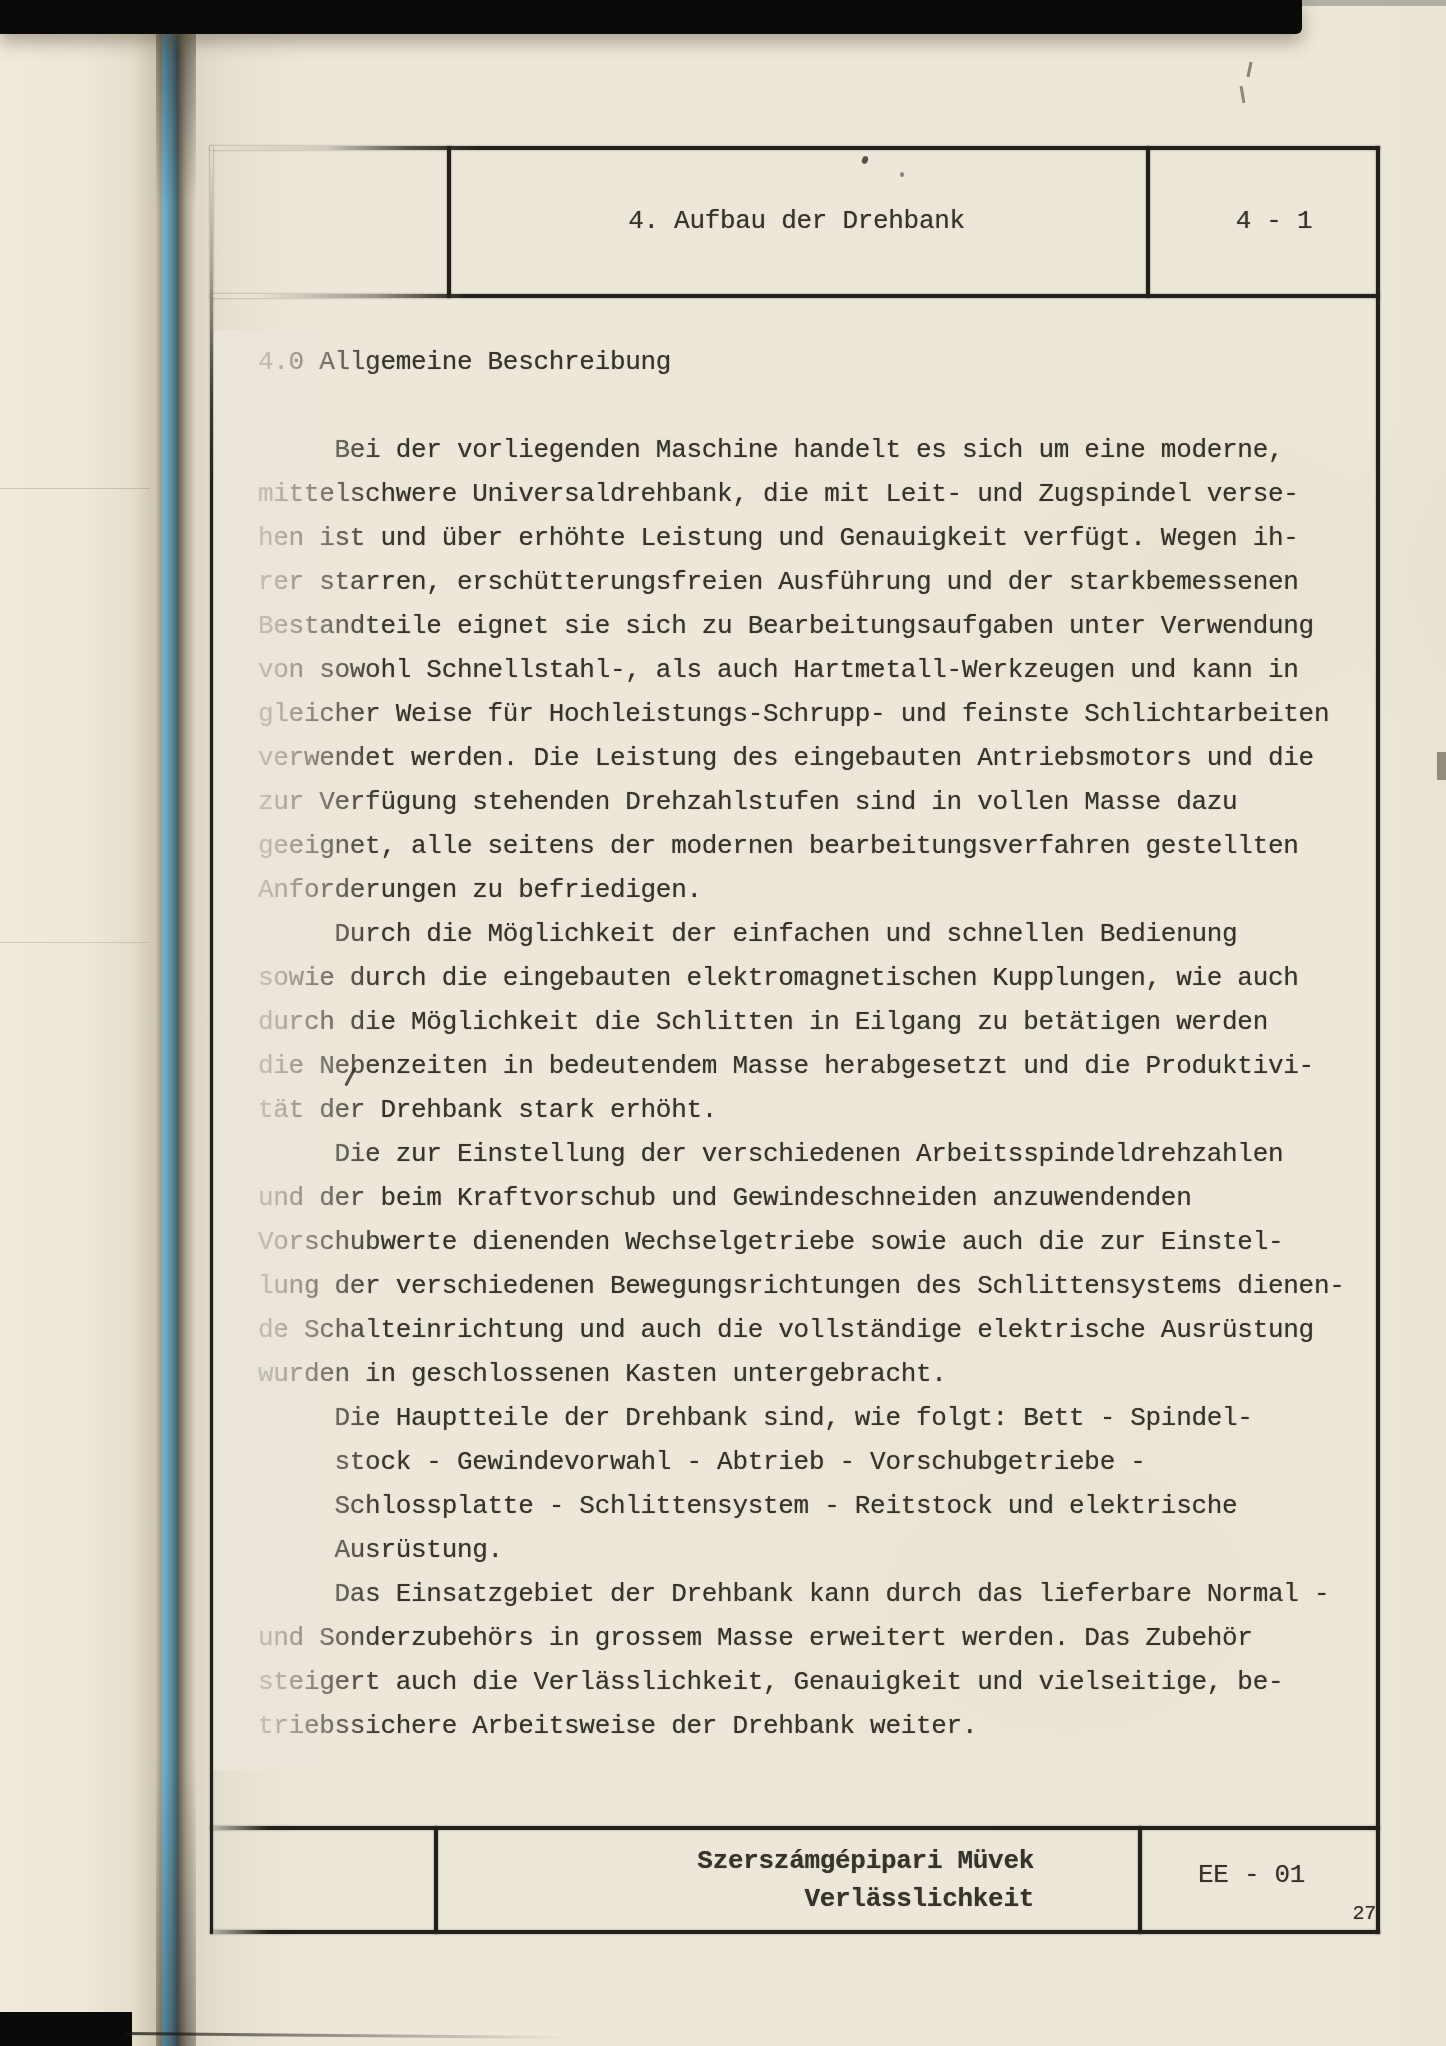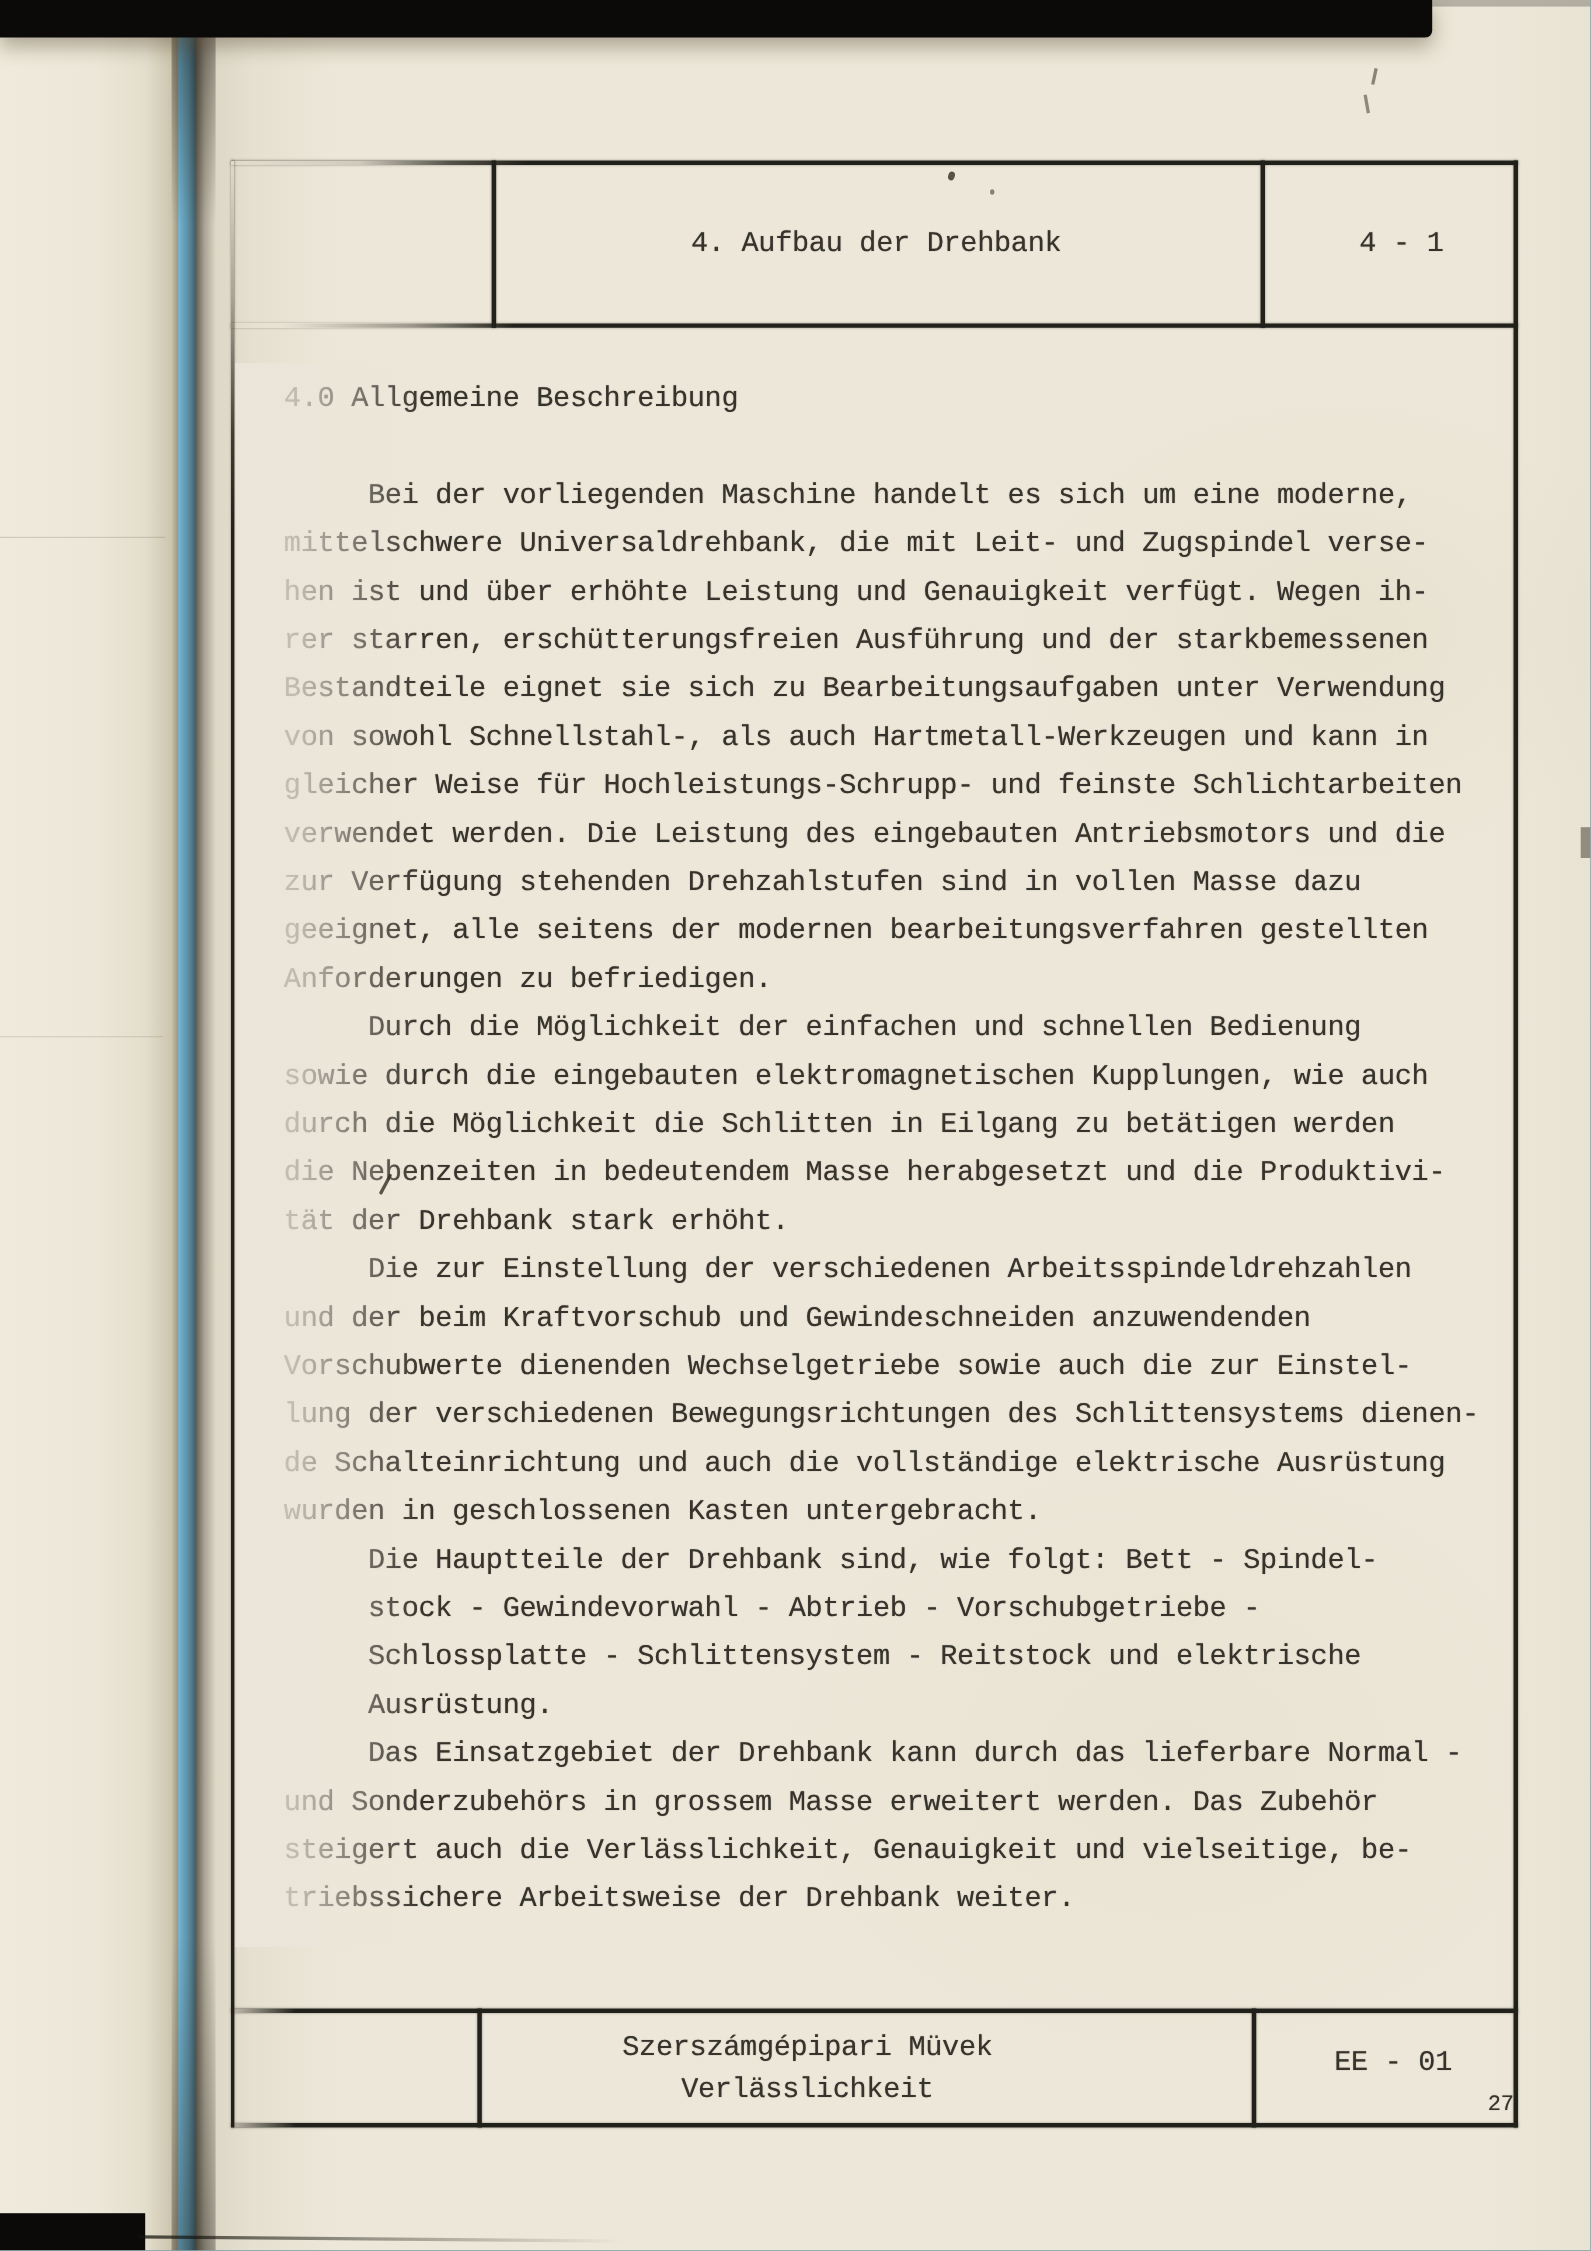--- a/index.html
+++ b/index.html
@@ -55,22 +55,22 @@
       linear-gradient(90deg, rgba(34,32,26,0.2) 0%, #22201a 5%, #22201a 100%); box-shadow:0 0 2px rgba(34,32,26,0.5); }
   .bl-ftr-div-left  { left:434px;  top:1826px; width:4px; height:108px; }
   .bl-ftr-div-right { left:1138px; top:1826px; width:4px; height:108px; }
 
   
   .tw { font-size:26px; letter-spacing:-0.3px; color:#36332c;
         text-shadow:0 0 1px rgba(54,51,44,0.55); }
   .hdr-title { left:447px; top:206px; width:699px; text-align:center; }
   .hdr-ref   { left:1146px; top:206px; width:256px; text-align:center; }
   .body-text { left:258px; top:340px; white-space:pre; line-height:44px; }
-  .ftr-company { left:434px; top:1842px; width:600px; text-align:center; line-height:38px; }
-  .ftr-code  { left:1082px; top:1860px; width:238px; text-align:right; }
+  .ftr-company { left:434px; top:1842px; width:600px; text-align:right; line-height:38px;font-weight:bold; }
+  .ftr-code  { left:1198px; top:1860px; width:238px; text-align:left; }
   .page-num  { left:1296px; top:1902px; width:80px; text-align:right; font-size:20px; }
 
   
   .left-fade { left:214px; top:330px; width:170px; height:1440px;
       background:linear-gradient(90deg, rgba(235,230,218,0.90) 0%, rgba(235,230,218,0.74) 35%, rgba(235,230,218,0.32) 70%, rgba(235,230,218,0) 100%); }
 
   
   .speck-a { left:862px; top:156px; width:6px; height:8px; background:rgba(50,46,38,0.8); border-radius:50%; transform:rotate(20deg); }
   .speck-b { left:900px; top:172px; width:4px; height:5px; background:rgba(50,46,38,0.55); border-radius:50%; }
   .pm1 { left:1248px; top:62px; width:3px; height:15px; background:rgba(112,106,92,0.8); transform:rotate(12deg); }

